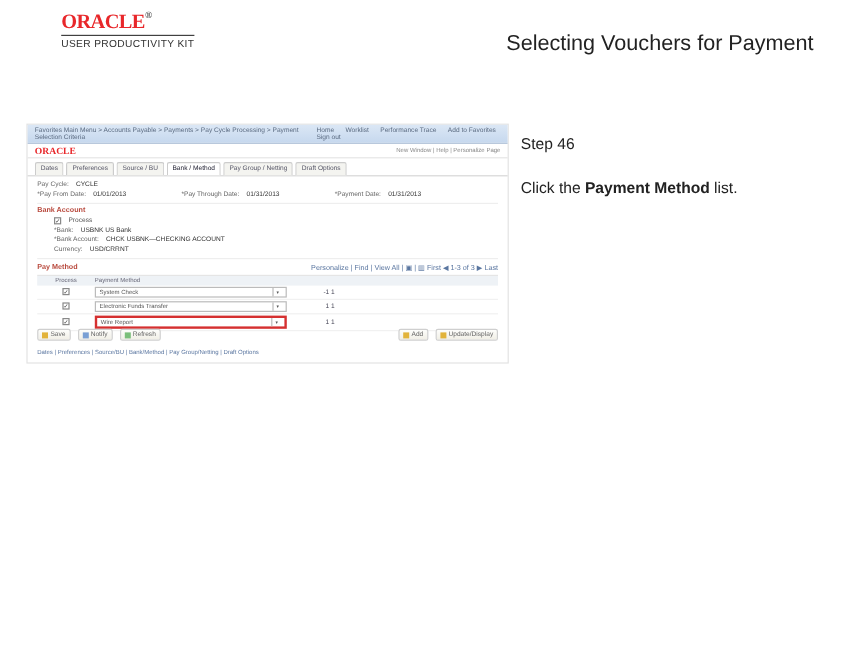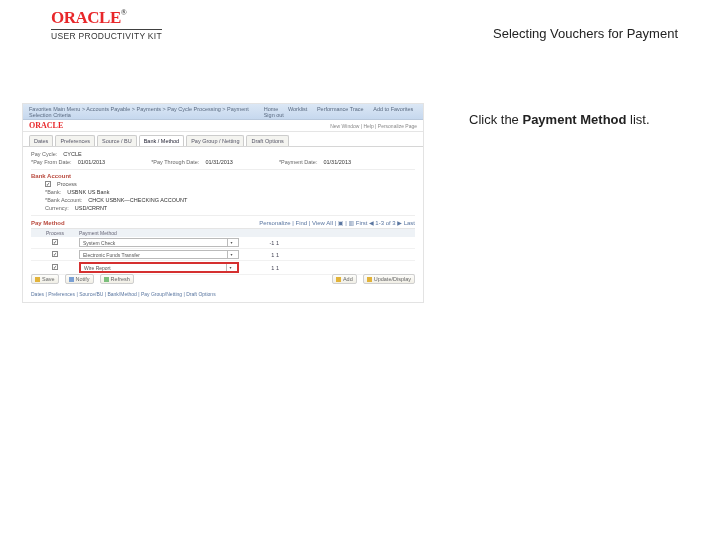--- a/index.html
+++ b/index.html
@@ -10,21 +10,21 @@
     background: #fff;
     font-family: Arial, Helvetica, sans-serif;
     font-size: 11px;
     color: #222;
     position: relative;
   }
   .topbar { position: absolute; left: 24px; top: 8px; margin-left: 27px; }
   .oracle-logo { font-family: Georgia, 'Times New Roman', serif; font-size: 17px; font-weight: bold; color: #e8272a; letter-spacing: -0.5px; }
   .oracle-r { font-size: 8px; vertical-align: text-top; color: #555; }
   .kit { font-size: 8.5px; color: #333; border-top: 1px solid #404040; padding-top: 1px; margin-top: 1px; letter-spacing: 0.3px; text-align: center; }
-  .doc-title { position: absolute; right: 42px; top: 26px; font-size: 13px; color: #222; }
+  .doc-title { position: absolute; right: 42px; top: 26px; font-size: 18px; color: #222; }
   .screenshot {
     position: absolute; left: 22px; top: 103px; width: 402px; height: 200px;
     border: 1px solid #e3e3e3; background: #fff;
   }
   .shot-header { height: 16px; background: linear-gradient(#dbe7f5,#c6d8ee); border-bottom: 1px solid #b8c8dc; font-size: 5.5px; color: #5a6a80; padding: 2px 6px; display:flex; justify-content: space-between; }
   .shot-brand { height: 12px; border-bottom: 1px solid #e5e5e5; display:flex; align-items:center; padding:0 6px; justify-content:space-between;}
   .shot-brand .ologo { font-family: Georgia,serif; font-size:8px; font-weight:bold; color:#e8272a; }
   .shot-brand .smalltxt { font-size:5px; color:#888; }
   .shot-tabs { display:flex; gap:2px; padding: 3px 6px 0; border-bottom:1px solid #d6d6d6; font-size:5.5px; }
   .tab { padding: 2px 4px; border:1px solid #ccc; border-bottom:none; background:#f4f4f0; color:#556; border-radius: 2px 2px 0 0;}
@@ -47,21 +47,21 @@
   .dd { border-left:1px solid #bbb; height:100%; width:8px; display:flex; align-items:center; justify-content:center; font-size:4px; color:#555; }
   .tbl-head-row { display:flex; background:#eef2f6; font-size:5px; color:#667; padding:1px 0;}
   .tbl-right-tools { margin-left:auto; display:flex; gap:3px; align-items:center;}
   .shot-footer { position:absolute; bottom:18px; left:8px; right:8px; font-size:5.5px; color:#666; display:flex; gap:6px;}
   .btn { border:1px solid #cfcfcf; background:linear-gradient(#fdfdfb,#f1efe6); padding:1px 3px; border-radius:2px; display:flex; align-items:center; gap:2px; }
   .ic { width:5px; height:5px; background:#e2b33a; display:inline-block; }
   .shot-links { position:absolute; bottom:5px; left:8px; font-size:5px; color:#5a76a0; }
   .footer-right { margin-left:auto; }
   .step-block { position:absolute; left: 434px; top: 112px; font-size: 13px; }
   .step-label { margin-bottom: 22px; }
-  .instr { font-size: 13px; margin-left: 35px; }
+  .instr { font-size: 13px; }
   .instr b { font-weight: bold; }
   .hdr-right span { margin-left:8px; }
 </style>
 </head>
 <body>
 
 <div class="topbar">
   <span class="oracle-logo"><span>ORACLE</span><span class="oracle-r">®</span></span>
   <div class="kit">USER PRODUCTIVITY KIT</div>
 </div>
@@ -189,16 +189,17 @@
       <span class="btn">
           <span class="ic" style="background:#e2b33a"></span>
           <span>Update/Display</span>
         </span>
     </span>
   </div>
   <div class="shot-links">Dates | Preferences | Source/BU | Bank/Method | Pay Group/Netting | Draft Options</div>
 </div>
 
 <div class="step-block">
+  <div class="step-label">Step 46</div>
   <div class="instr">
     <span>Click the </span><b>Payment Method</b><span> list.</span>
   </div>
 </div>
 
 </body></html>

